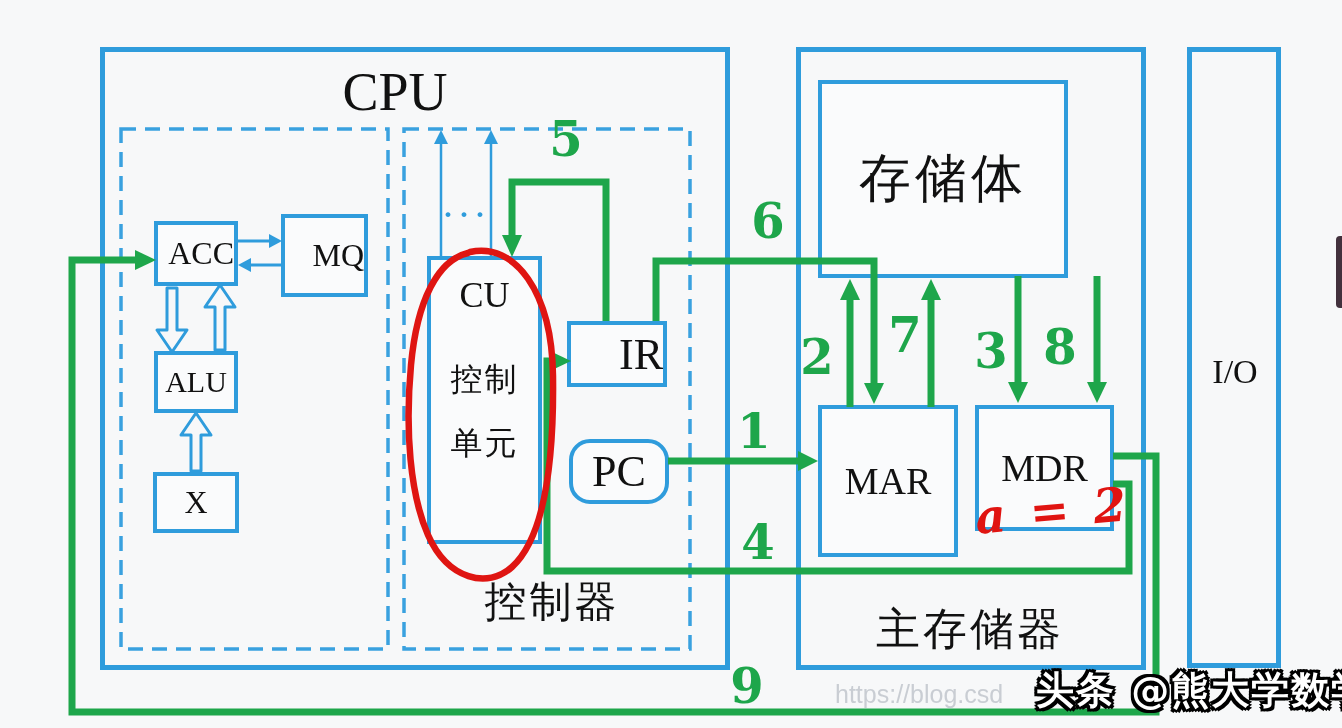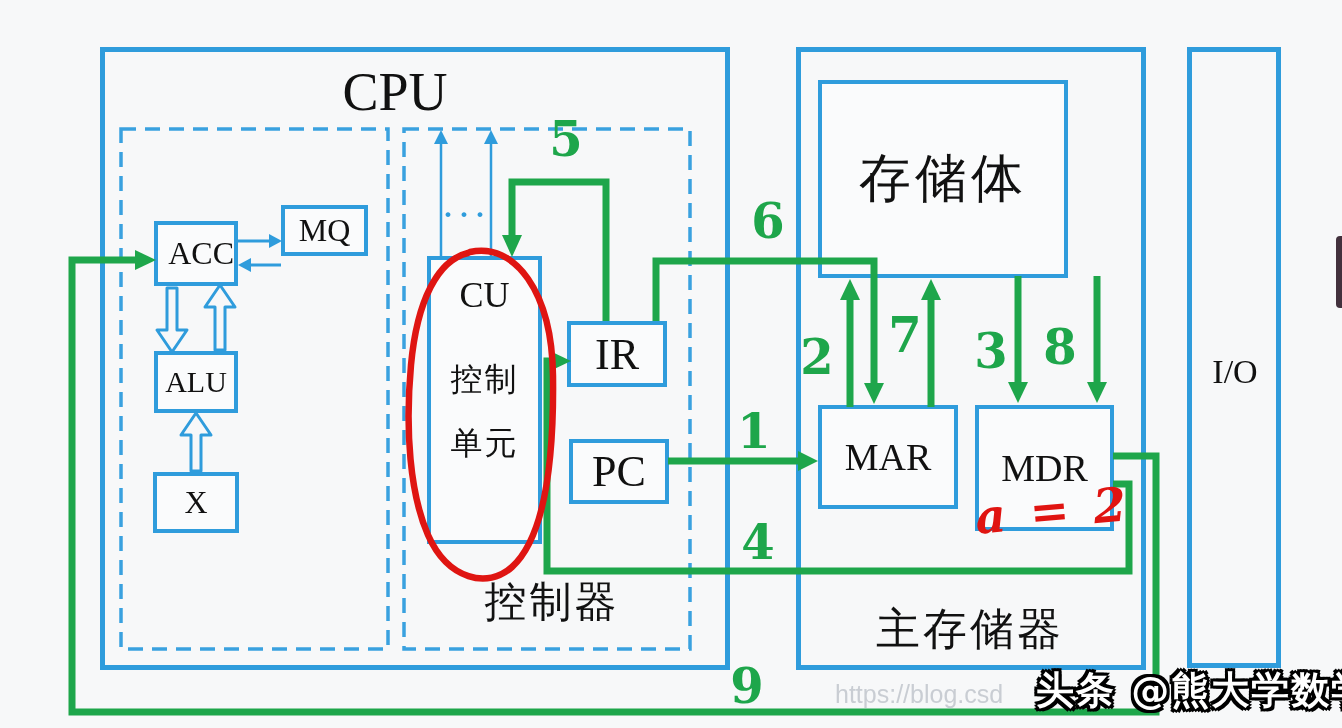--- a/index.html
+++ b/index.html
@@ -55,50 +55,50 @@
   <div class="box thickbox" style="left:100px;top:47px;width:630px;height:623px;"></div>
   <div class="label cjk" style="left:395px;top:92px;font-size:54px;">CPU</div>
 
   <div class="box thickbox" style="left:796px;top:47px;width:350px;height:623px;"></div>
   <div class="box thickbox" style="left:1187px;top:47px;width:94px;height:621px;"></div>
   <div class="label" style="left:1235px;top:372px;font-size:34px;">I/O</div>
 
   <div class="box" style="left:154px;top:221px;width:84px;height:65px;font-size:32px;justify-content:flex-end;">
       <span>ACC</span>
     </div>
-  <div class="box" style="left:281px;top:205px;width:87px;height:51px;font-size:32px;">
+  <div class="box" style="left:281px;top:214px;width:87px;height:83px;font-size:32px;justify-content:flex-end;">
       <span>MQ</span>
     </div>
   <div class="box" style="left:154px;top:351px;width:84px;height:62px;font-size:30px;">
       <span>ALU</span>
     </div>
   <div class="box" style="left:153px;top:472px;width:86px;height:61px;font-size:32px;">
       <span>X</span>
     </div>
 
   <div class="box" style="left:427px;top:256px;width:115px;height:288px;">
     <div class="cu-inner">
       <span class="l1">CU</span>
       <span class="l2 cjk">控制</span>
       <span class="l3 cjk">单元</span>
     </div>
   </div>
-  <div class="box" style="left:567px;top:321px;width:100px;height:66px;font-size:44px;">
+  <div class="box" style="left:567px;top:321px;width:100px;height:66px;font-size:44px;justify-content:flex-end;">
       <span>IR</span>
     </div>
-  <div class="box" style="left:569px;top:439px;width:100px;height:65px;font-size:44px;">
+  <div class="box" style="left:569px;top:439px;width:100px;height:65px;font-size:44px;border-radius:21px;">
       <span>PC</span>
     </div>
   <div class="label cjk" style="left:552px;top:602px;font-size:42px;letter-spacing:3px;">控制器</div>
   <div class="dots" style="left:467px;top:214px;">···</div>
 
   <div class="box" style="left:818px;top:80px;width:250px;height:198px;">
     <span class="cjk" style="font-size:52px;letter-spacing:4px;">存储体</span>
   </div>
-  <div class="box" style="left:818px;top:405px;width:140px;height:104px;font-size:38px;">
+  <div class="box" style="left:818px;top:405px;width:140px;height:152px;font-size:38px;">
       <span>MAR</span>
     </div>
   <div class="box" style="left:975px;top:405px;width:139px;height:126px;font-size:38px;">
       <span>MDR</span>
     </div>
   <div class="label cjk" style="left:970px;top:629px;font-size:44px;letter-spacing:3px;">主存储器</div>
 
   <svg class="overlay" width="1342" height="728" viewBox="0 0 1342 728">
 
     <rect x="121" y="129" width="267" height="520" fill="none" stroke="#3aa1df" stroke-width="3.5" stroke-dasharray="15 9"></rect>

